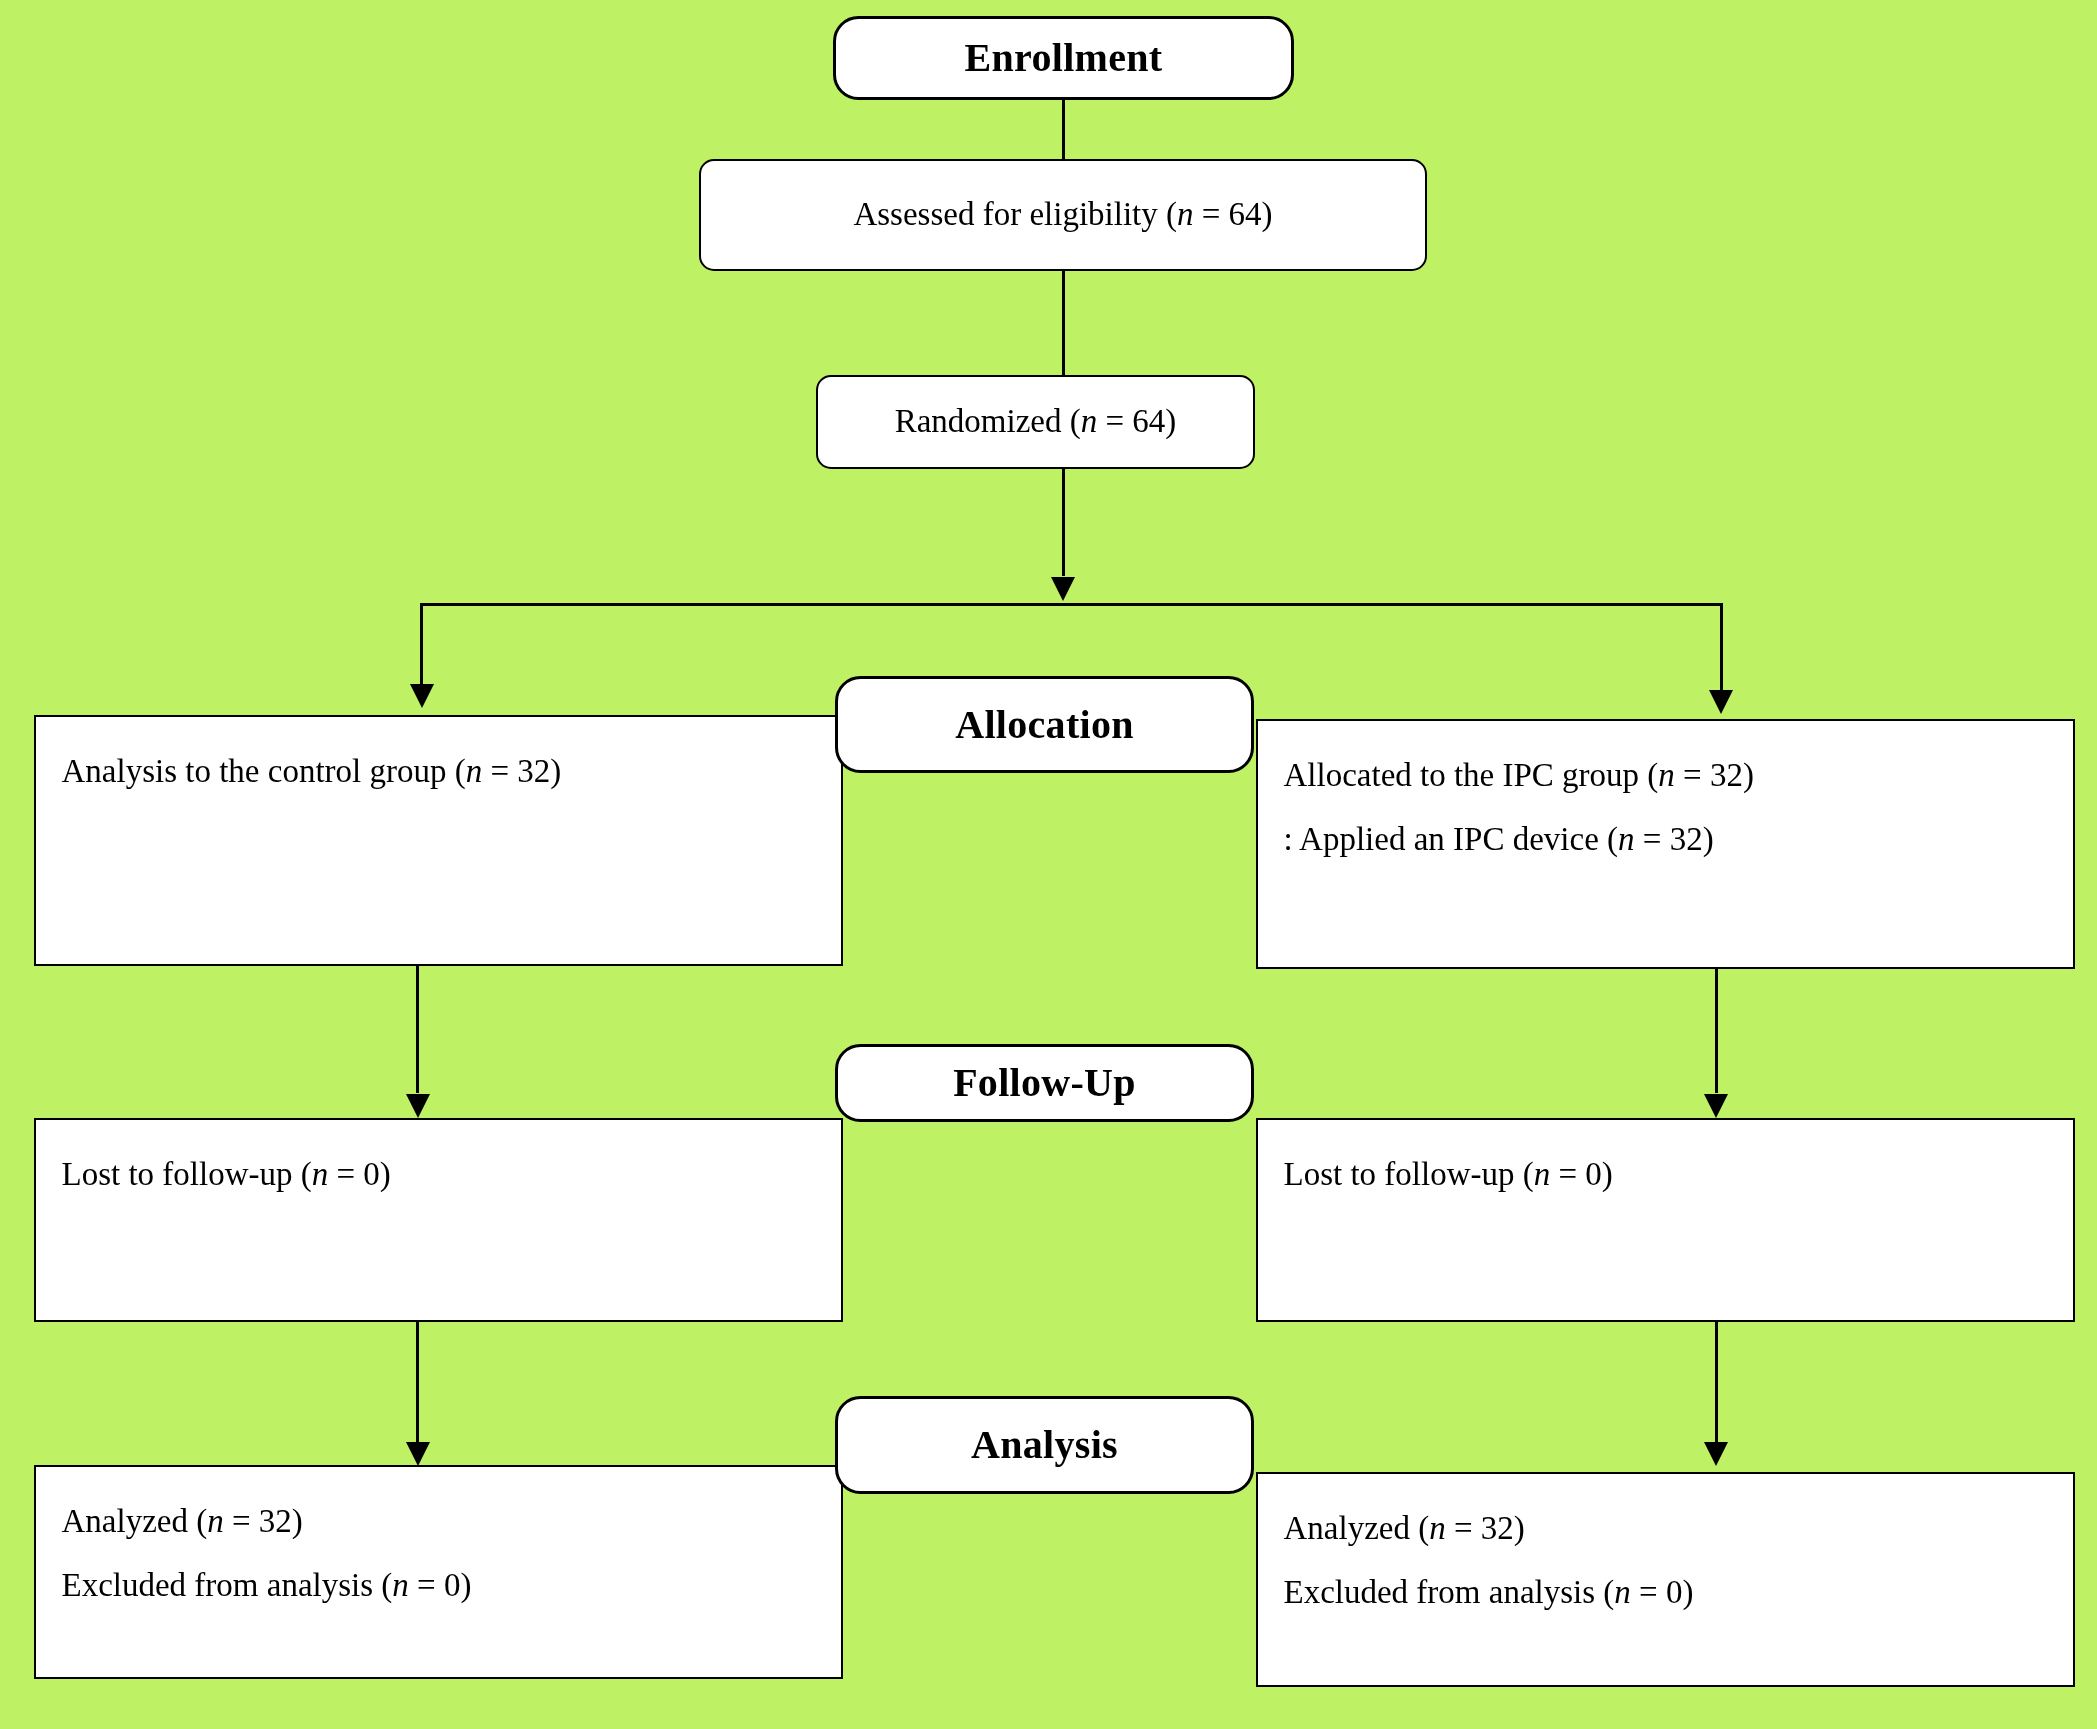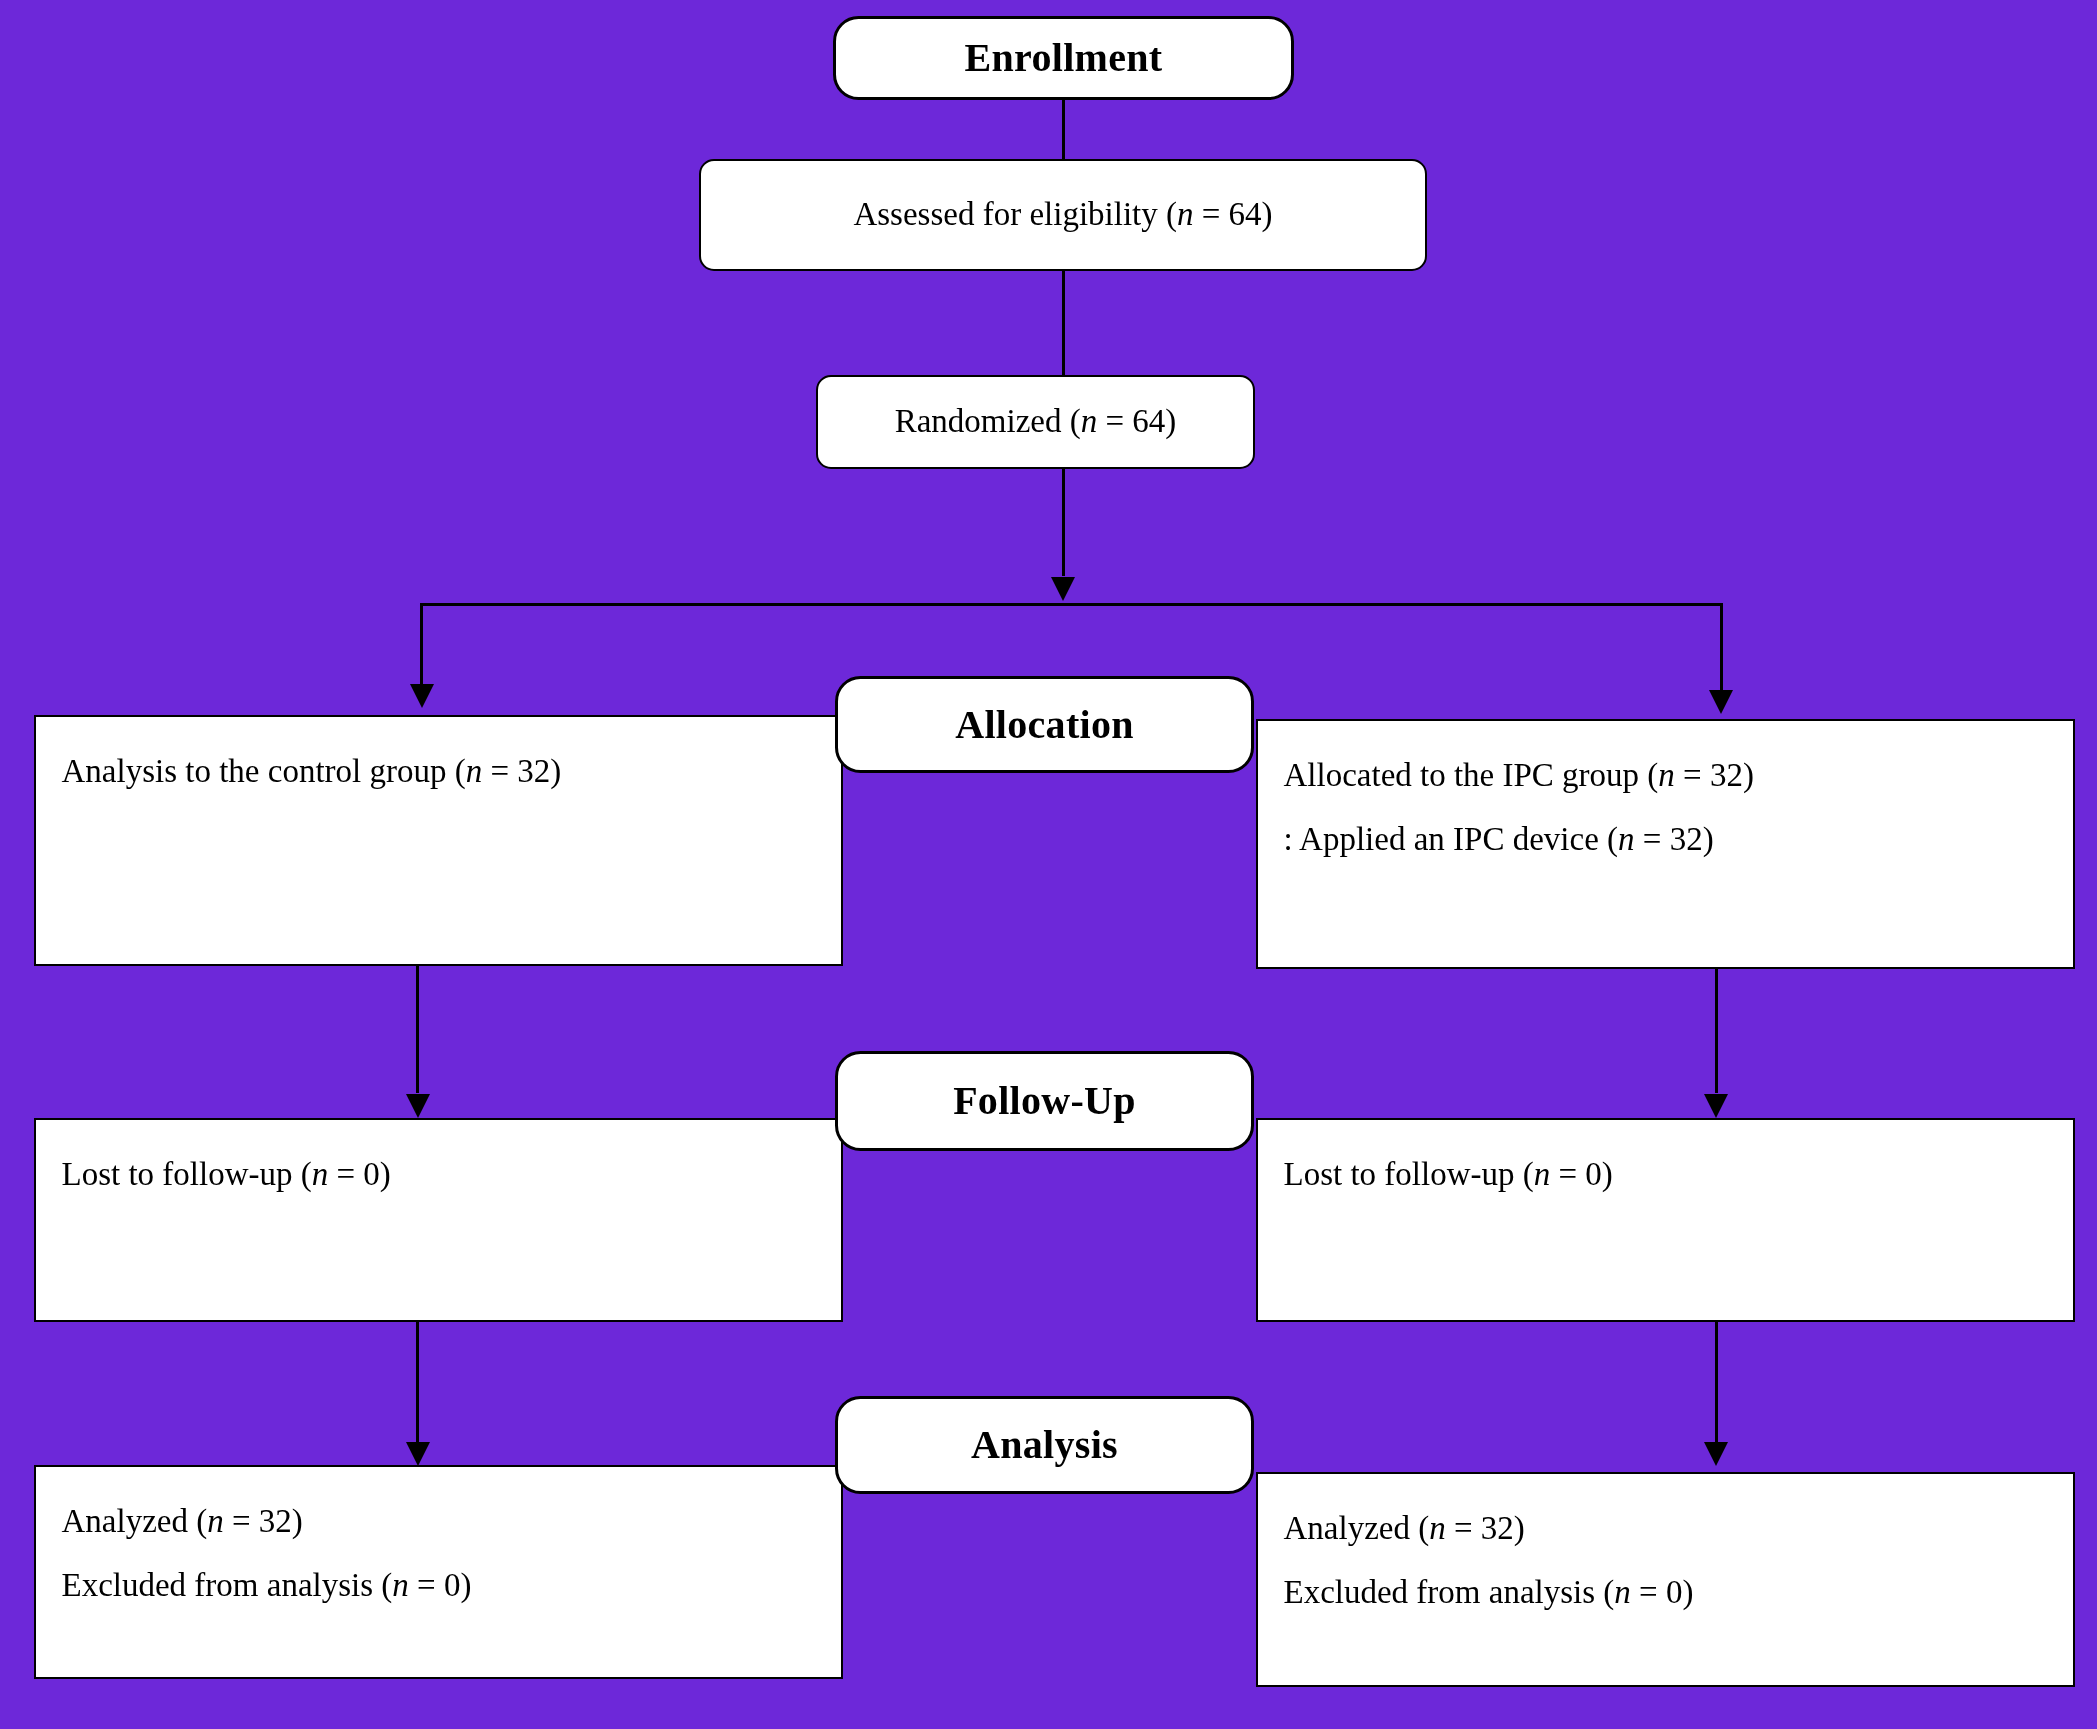--- a/index.html
+++ b/index.html
@@ -5,21 +5,21 @@
 <style>
   html, body {
     margin: 0;
     padding: 0;
     background: #ffffff;
   }
   #canvas {
     position: relative;
     width: 2097px;
     height: 1730px;
-    background: #6d28d9;
+    background: #bef264;
     font-family: "Liberation Serif", "DejaVu Serif", serif;
     color: #000000;
     overflow: hidden;
   }
 
   
   .box {
     position: absolute;
     box-sizing: border-box;
     background: #ffffff;
@@ -162,21 +162,21 @@
       <span>Lost to follow-up (</span><em class="nvar">n</em><span> = 0)</span>
     </div>
   </div>
 
   <div class="box content-box" style="left:1256px; top:1118px; width:819px; height:204px;">
     <div class="line">
       <span>Lost to follow-up (</span><em class="nvar">n</em><span> = 0)</span>
     </div>
   </div>
 
-  <div class="stage-header" style="left:835px; top:1044px; width:419px; height:100px;margin-top:7px;">
+  <div class="stage-header" style="left:835px; top:1044px; width:419px; height:78px;">
     <span class="label">Follow-Up</span>
   </div>
 
   <div class="vline" style="left:416px; top:1321px; height:121px;"></div>
   <div class="arrowhead" style="left:406px; top:1442px;"></div>
 
   <div class="vline" style="left:1715px; top:1321px; height:121px;"></div>
   <div class="arrowhead" style="left:1704px; top:1442px;"></div>
 
   <div class="box content-box" style="left:34px; top:1465px; width:809px; height:214px;">

